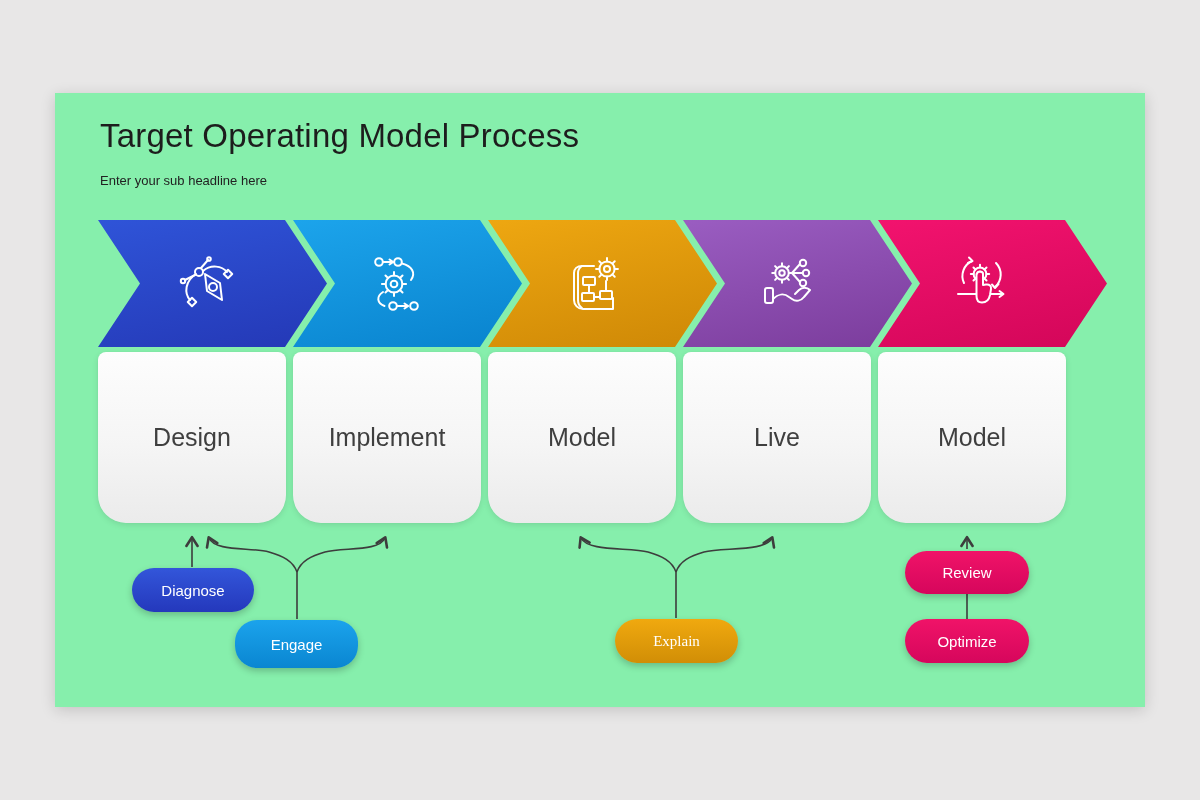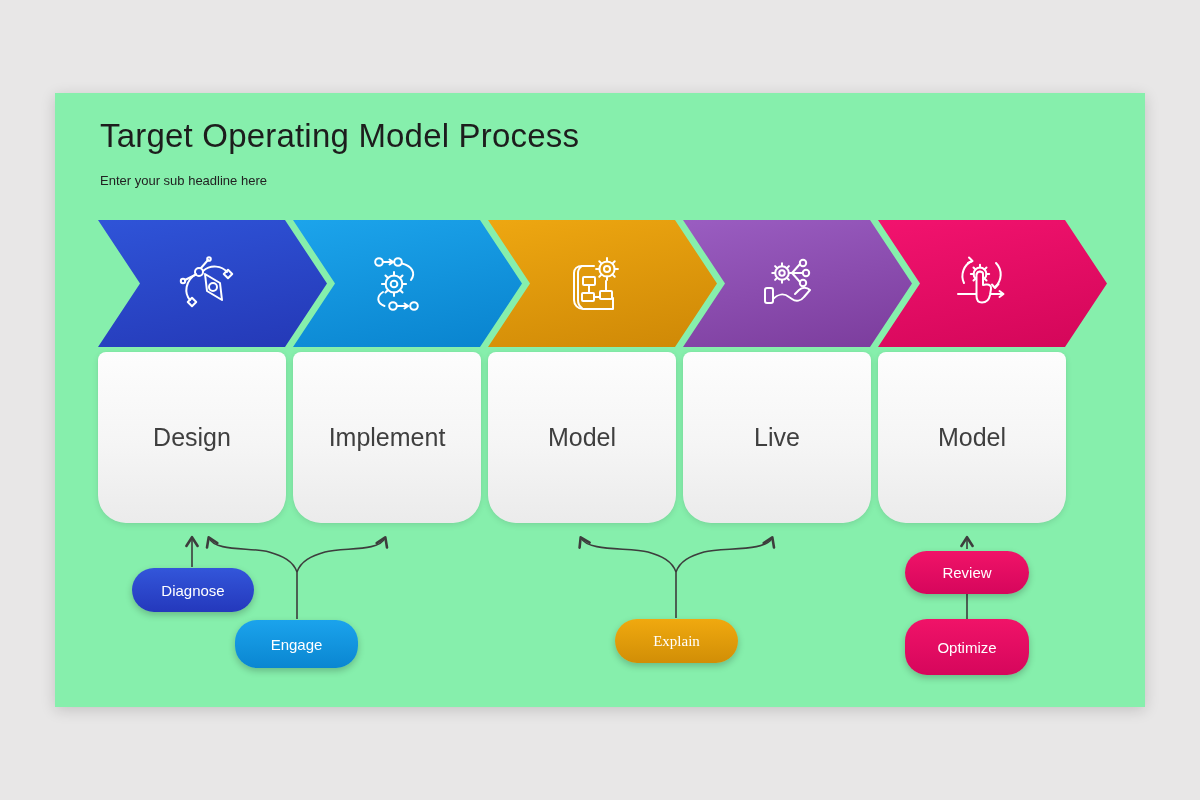--- a/index.html
+++ b/index.html
@@ -47,21 +47,21 @@
   .pill{
     position:absolute;border-radius:22px;
     display:flex;align-items:center;justify-content:center;
     color:#fff;font-size:15px;
     box-shadow:0 3px 7px rgba(0,0,0,0.22);
   }
   .p-diagnose{left:77px;top:475px;width:122px;height:44px;}
   .p-engage{left:180px;top:527px;width:123px;height:48px;}
   .p-explain{left:560px;top:526px;width:123px;height:44px;font-family:Liberation Serif, serif;}
   .p-review{left:850px;top:458px;width:124px;height:43px;}
-  .p-optimize{left:850px;top:526px;width:124px;height:56px;}
+  .p-optimize{left:850px;top:526px;width:124px;height:44px;}
   .defs-holder{position:absolute;width:0;height:0;overflow:hidden;}
 </style>
 </head>
 <body style="background: rgb(232, 231, 231);">
 
 <svg class="defs-holder" aria-hidden="true">
   <defs>
     <g id="gear">
       <circle r="8" vector-effect="non-scaling-stroke"></circle>
       <circle r="3.2" vector-effect="non-scaling-stroke"></circle>

